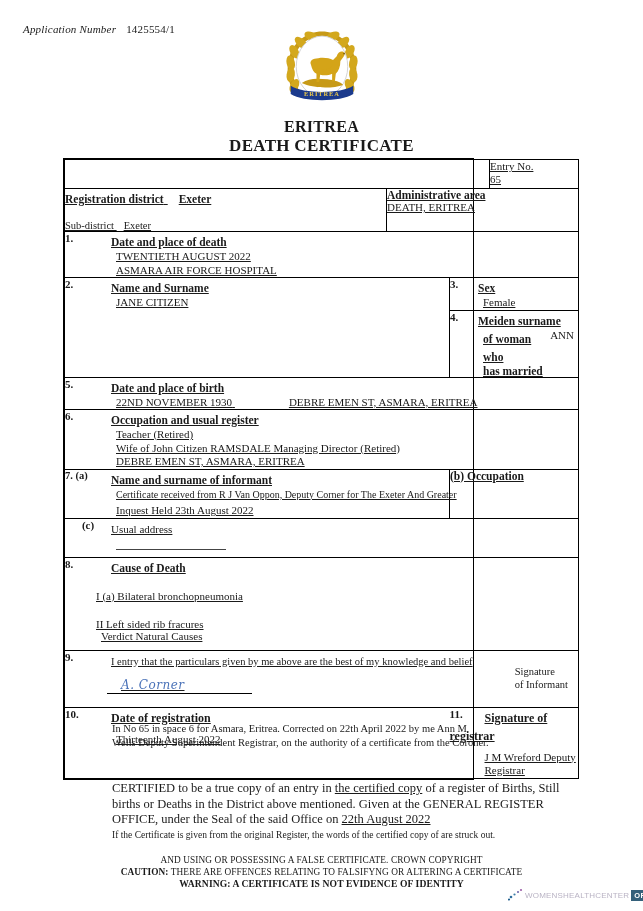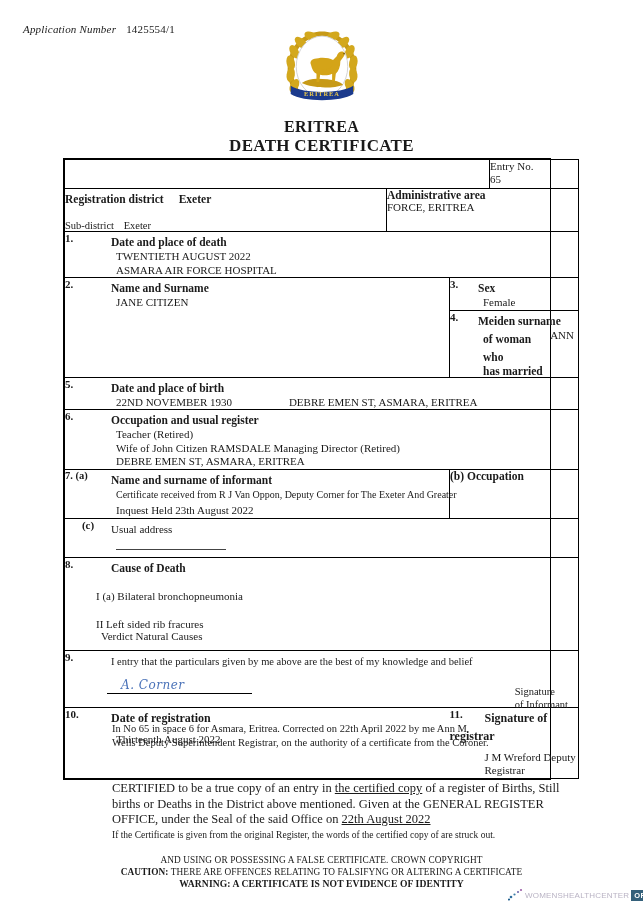--- a/index.html
+++ b/index.html
@@ -52,24 +52,25 @@
     letter-spacing: .3px;
     line-height: 19px;
   }
   .doc-title .line2 { font-size: 17px; }
 
   
   .cert-table {
     position: absolute;
     left: 63px;
     top: 158px;
-    width: 488px;
+    width: 411px;
     border: 1px solid #000;
     border-collapse: collapse;
     box-sizing: border-box;
+    text-decoration: underline;
   }
   .cert-table table {
     border-collapse: collapse;
     width: 100%;
     table-layout: fixed;
   }
   .cert-table td {
     border: 1px solid #000;
     vertical-align: top;
     padding: 0;
@@ -127,21 +128,20 @@
     margin-left: 42px;
     margin-top: 1px;
   }
   .sig-right {
     position: absolute;
     right: 10px;
     top: 14px;
     font-size: 10.5px;
     line-height: 13px;
     text-align: left;
-    margin-top: 20px;
   }
   .sec9-text { font-size: 10.5px; }
 
   
   .note-block {
     position: absolute;
     left: 112px;
     top: 722px;
     width: 470px;
     font-size: 10.5px;
@@ -277,21 +277,21 @@
           <span class="lbl">Registration district</span>
           <span class="lbl" style="margin-left:11px">Exeter</span>
         </div>
         <div class="subdistrict">
           <span>Sub-district</span>
           <span style="margin-left:7px">Exeter</span>
         </div>
       </td>
       <td class="cell-pad" colspan="3">
         <div class="lbl">Administrative area</div>
-        <div class="val">FORCE, ERITREA</div>
+        <div class="val">DEATH, ERITREA</div>
       </td>
     </tr>
 
     <tr>
       <td class="cell-pad" colspan="4">
         <div>
           <span class="num">1.</span><span class="lbl">Date and place of death</span>
         </div>
         <div class="val indent">TWENTIETH AUGUST 2022</div>
         <div class="val indent">ASMARA AIR FORCE HOSPITAL</div>

